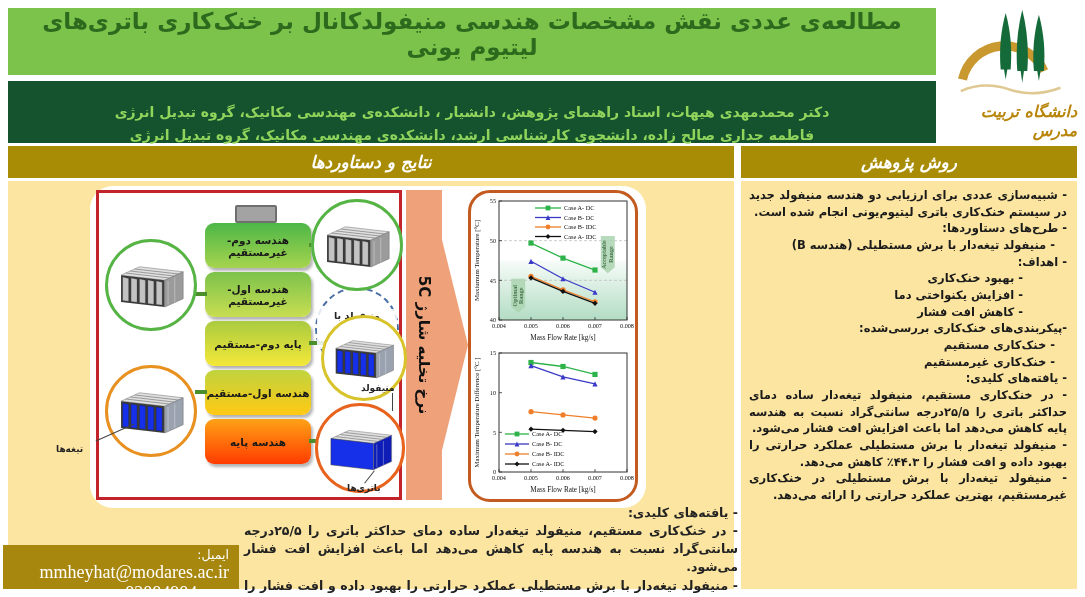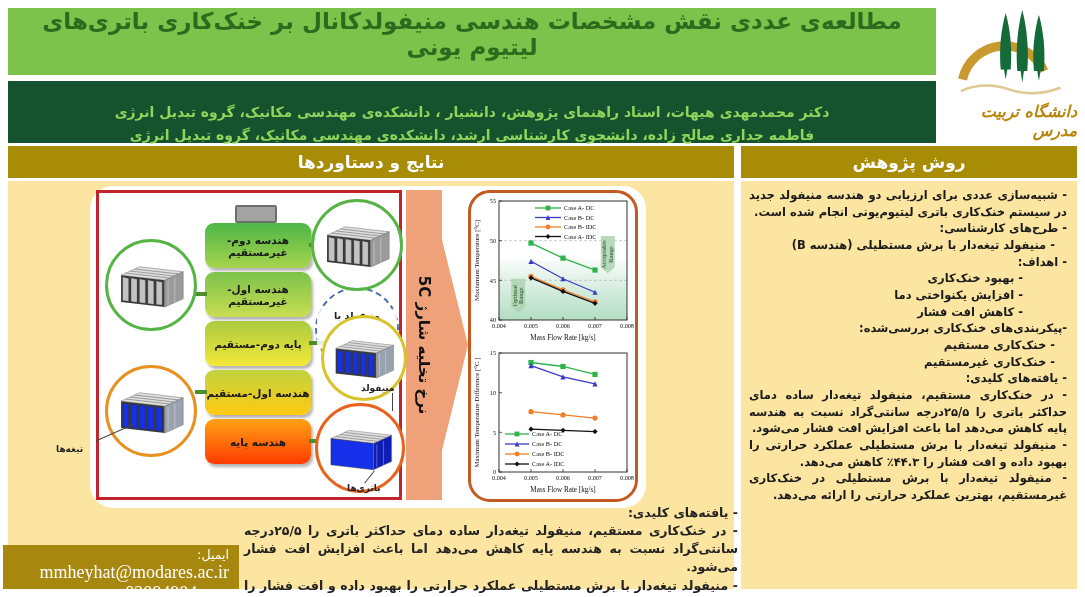--- a/index.html
+++ b/index.html
@@ -9,21 +9,21 @@
   
   .title-band{left:8px;top:8px;width:928px;height:67px;background:#7cc34c;display:flex;align-items:flex-start;justify-content:center;}
   .title-band .t{direction:rtl;color:#2d6a1d;font-weight:bold;font-size:23px;text-align:center;padding:0 14px 14px 14px;}
   .logo-box{left:941px;top:8px;width:136px;height:132px;background:#fff;display:flex;flex-direction:column;align-items:center;justify-content:center;}
   .logo-text{color:#b8860b;font-size:16px;font-weight:bold;direction:rtl;margin-top:-4px;font-style:italic;}
   .authors-band{left:8px;top:81px;width:928px;height:62px;background:#14532d;color:#90d45c;font-weight:bold;
                 display:flex;flex-direction:column;align-items:center;justify-content:flex-end;gap:7px;}
   .authors-band div{direction:rtl;font-size:14px;text-align:center;}
   
   .col-header{top:146px;height:32px;background:#a98c05;color:#fff;font-weight:bold;font-size:17px;
-              display:flex;align-items:center;justify-content:center;direction:rtl;}
+              display:flex;align-items:center;justify-content:center;direction:rtl;font-style:italic;}
   .col-header.left{left:8px;width:726px;}
   .col-header.right{left:741px;width:336px;}
   
   .content{top:181px;height:408px;background:#fbe5a0;}
   .content.left{left:8px;width:726px;}
   .content.right{left:741px;width:336px;}
   
   .method-lines{direction:rtl;padding:6px 10px 0 8px;color:#1a1a1a;font-weight:bold;font-size:11.5px;line-height:1.45;}
   .method-lines .ln{text-align:justify;}
   .method-lines .ind1{padding-right:12px;}
@@ -346,21 +346,21 @@
       <div>
         <span>تلفن:</span>
         <span class="ltr">82884984</span>
       </div>
     </div>
   </div>
 
   <div class="abs content right">
     <div class="method-lines" id="methods-list">
         <div class="ln">- شبیه‌سازی عددی برای ارزیابی دو هندسه منیفولد جدید در سیستم خنک‌کاری باتری لیتیوم‌یونی انجام شده است.</div>
-        <div class="ln">- طرح‌های کارشناسی:</div>
+        <div class="ln">- طرح‌های دستاوردها:</div>
         <div class="ln ind1">- منیفولد تیغه‌دار با برش مستطیلی (هندسه B)</div>
         <div class="ln">- اهداف:</div>
         <div class="ln ind2">- بهبود خنک‌کاری</div>
         <div class="ln ind2">- افزایش یکنواختی دما</div>
         <div class="ln ind2">- کاهش افت فشار</div>
         <div class="ln">-پیکربندی‌های خنک‌کاری بررسی‌شده:</div>
         <div class="ln ind1">- خنک‌کاری مستقیم</div>
         <div class="ln ind1">- خنک‌کاری غیرمستقیم</div>
         <div class="ln">- یافته‌های کلیدی:</div>
         <div class="ln">- در خنک‌کاری مستقیم، منیفولد تیغه‌دار ساده دمای حداکثر باتری را ۲۵/۵درجه سانتی‌گراد نسبت به هندسه پایه کاهش می‌دهد اما باعث افزایش افت فشار می‌شود.</div>

